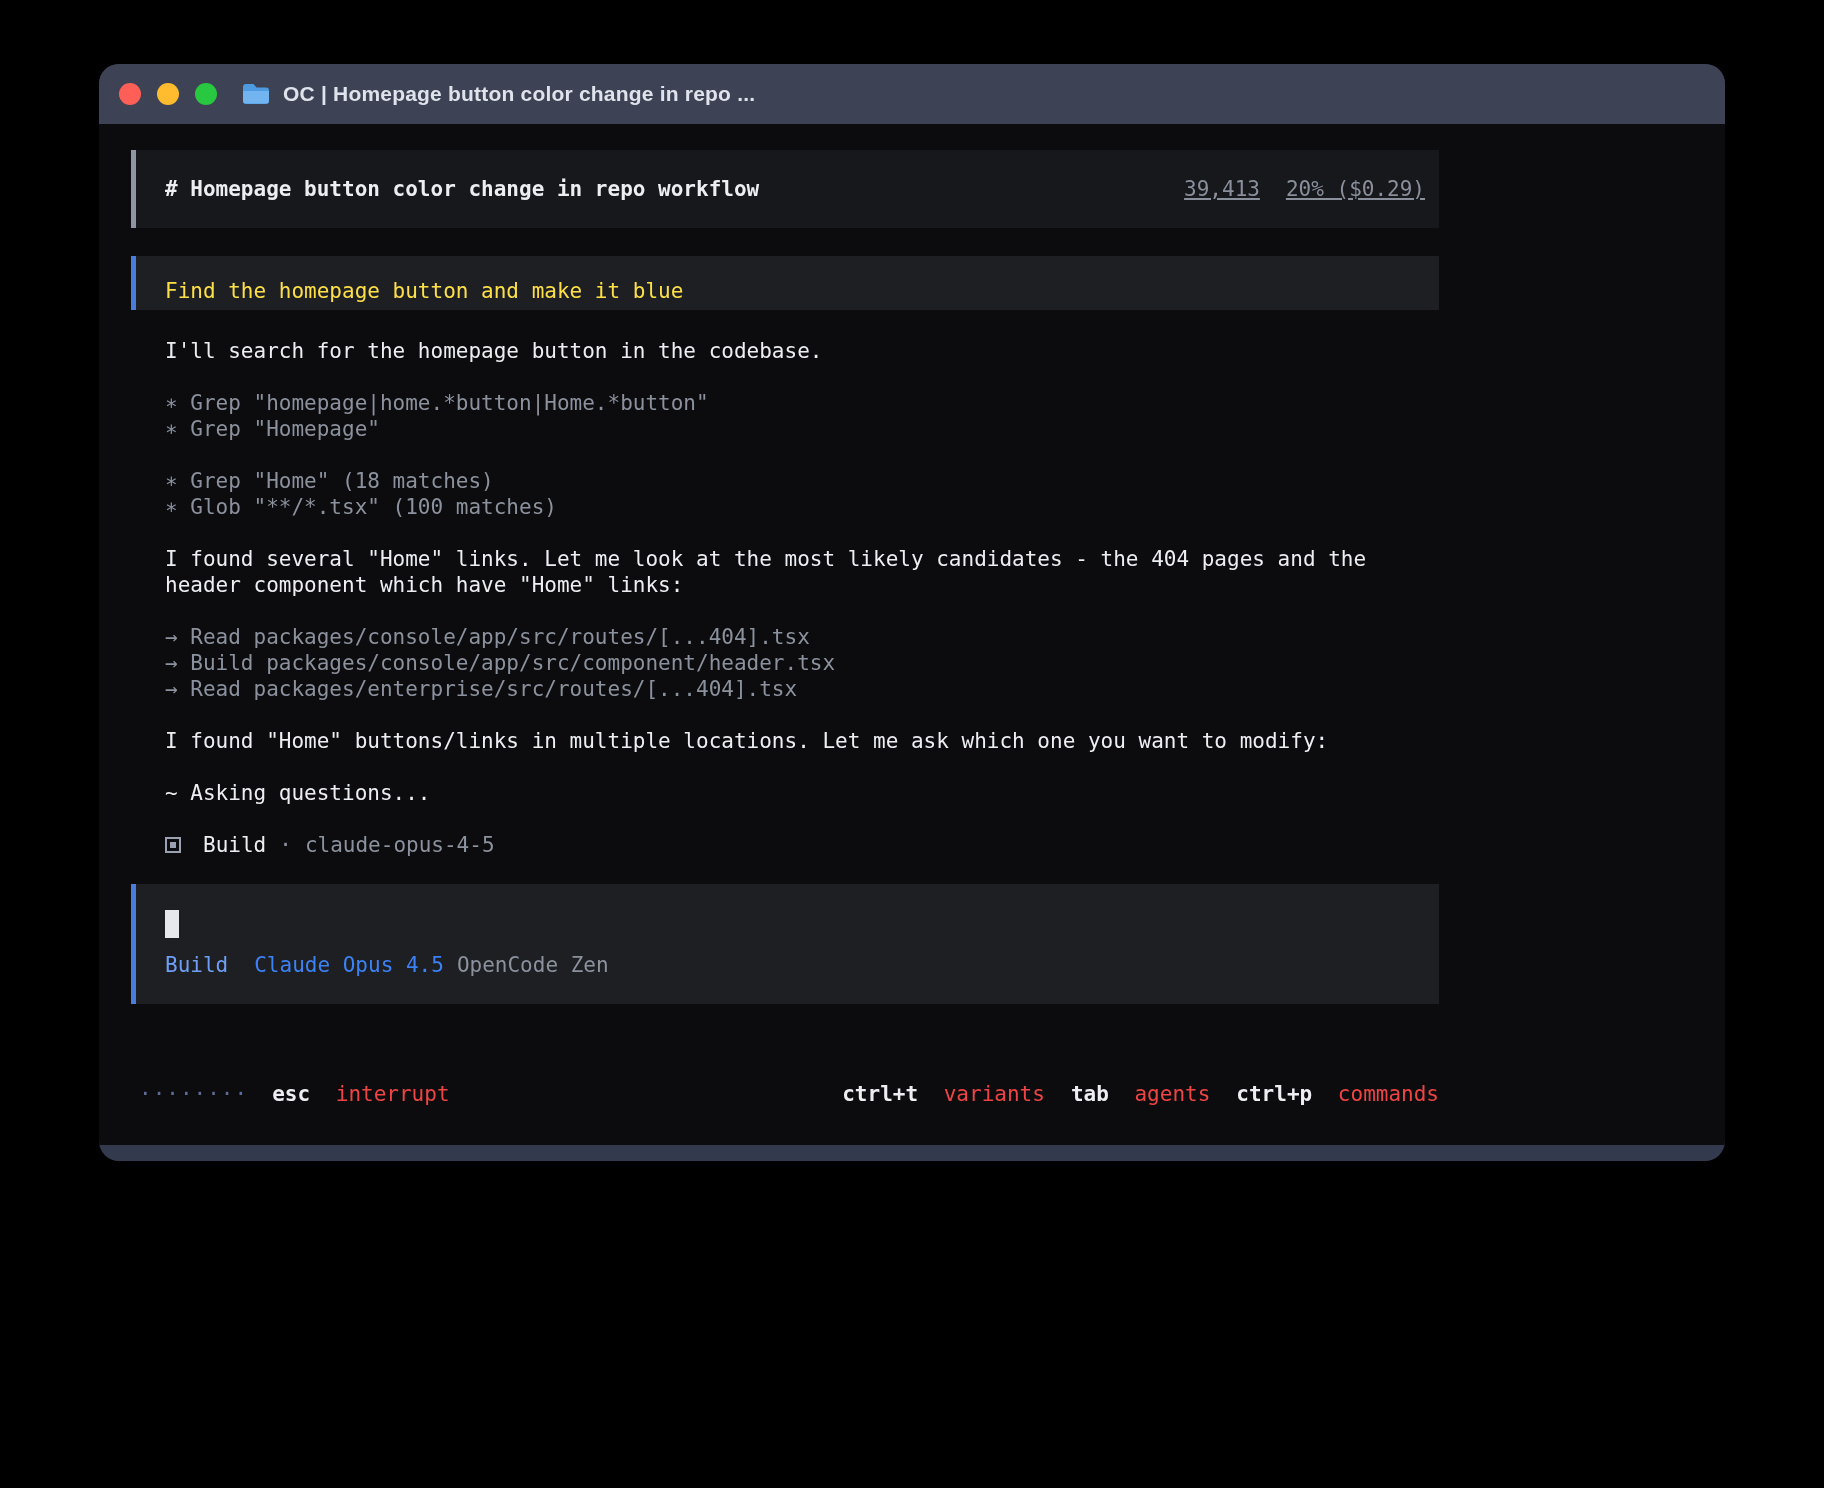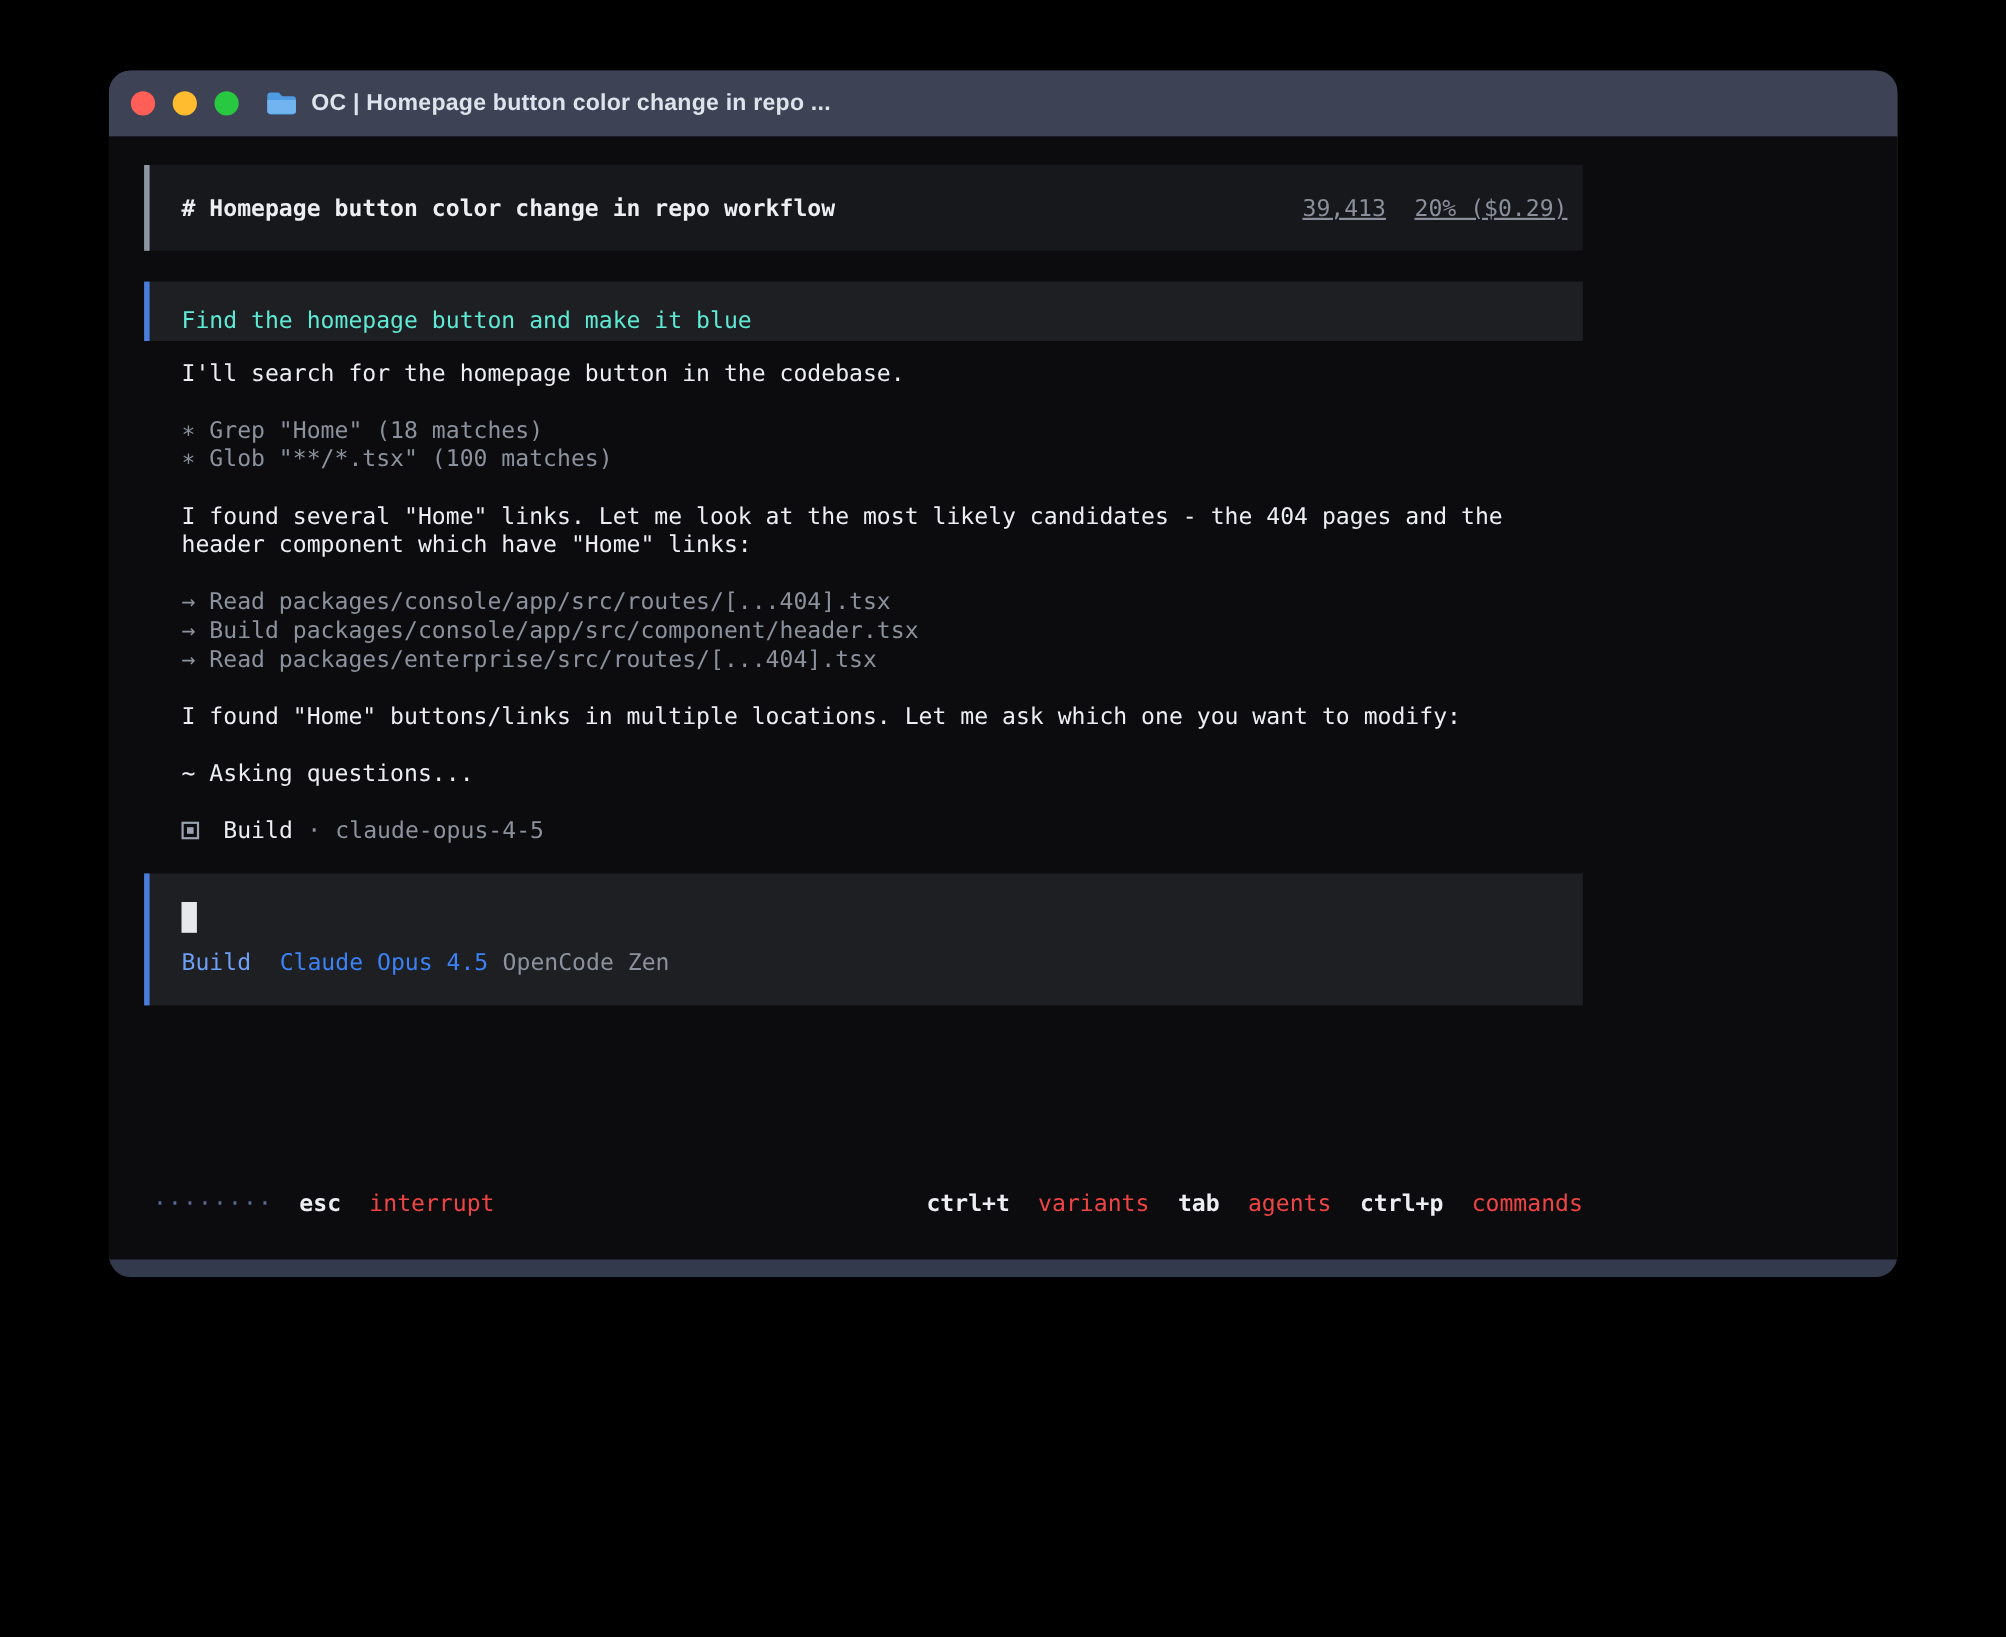--- a/index.html
+++ b/index.html
@@ -31,21 +31,21 @@
 
   .block { background:#1e1f23; border-left:5px solid #4a7ddb; }
 
   .header-block { background:#17181b; border-left:5px solid #8f95a3;
     padding:26px 14px 26px 29px; display:flex; justify-content:space-between;
     margin-bottom:28px; }
   .session-title { font-weight:bold; color:#eceef2; white-space:nowrap; }
   .session-meta { color:#8a8f9c; white-space:nowrap; display:flex;text-decoration:underline; }
   .session-meta .ctx { margin-left:26px; }
 
-  .user-block { padding:22px 14px 6px 29px; margin-bottom:16px; color:#5eead4; }
+  .user-block { padding:22px 14px 6px 29px; margin-bottom:28px; color:#fde047; }
 
   .para { padding-left:34px; margin-bottom:26px; color:#eceef2; }
   .tool-group { padding-left:34px; margin-bottom:26px; color:#8b919d; }
   .tool-line { white-space:nowrap; }
 
   .status-row { padding-left:34px; margin-bottom:26px; display:flex;
     align-items:center; }
   .status-glyph { width:16px; height:16px; border:2px solid #9ba1b0;
     display:inline-flex; align-items:center; justify-content:center;
     margin-right:22px; }
@@ -102,20 +102,24 @@
       </span>
     </div>
 
     <div class="user-block block col">
       <span>Find the homepage button and make it blue</span>
     </div>
 
     <div class="col" id="transcript">
         <div class="para">I'll search for the homepage button in the codebase.</div>
         <div class="tool-group">
+          <div class="tool-line">∗ Grep "homepage|home.*button|Home.*button"</div>
+          <div class="tool-line">∗ Grep "Homepage"</div>
+        </div>
+        <div class="tool-group">
           <div class="tool-line">∗ Grep "Home" (18 matches)</div>
           <div class="tool-line">∗ Glob "**/*.tsx" (100 matches)</div>
         </div>
         <div class="para">I found several "Home" links. Let me look at the most likely candidates - the 404 pages and the header component which have "Home" links:</div>
         <div class="tool-group">
           <div class="tool-line">→ Read packages/console/app/src/routes/[...404].tsx</div>
           <div class="tool-line">→ Build packages/console/app/src/component/header.tsx</div>
           <div class="tool-line">→ Read packages/enterprise/src/routes/[...404].tsx</div>
         </div>
         <div class="para">I found "Home" buttons/links in multiple locations. Let me ask which one you want to modify:</div>

